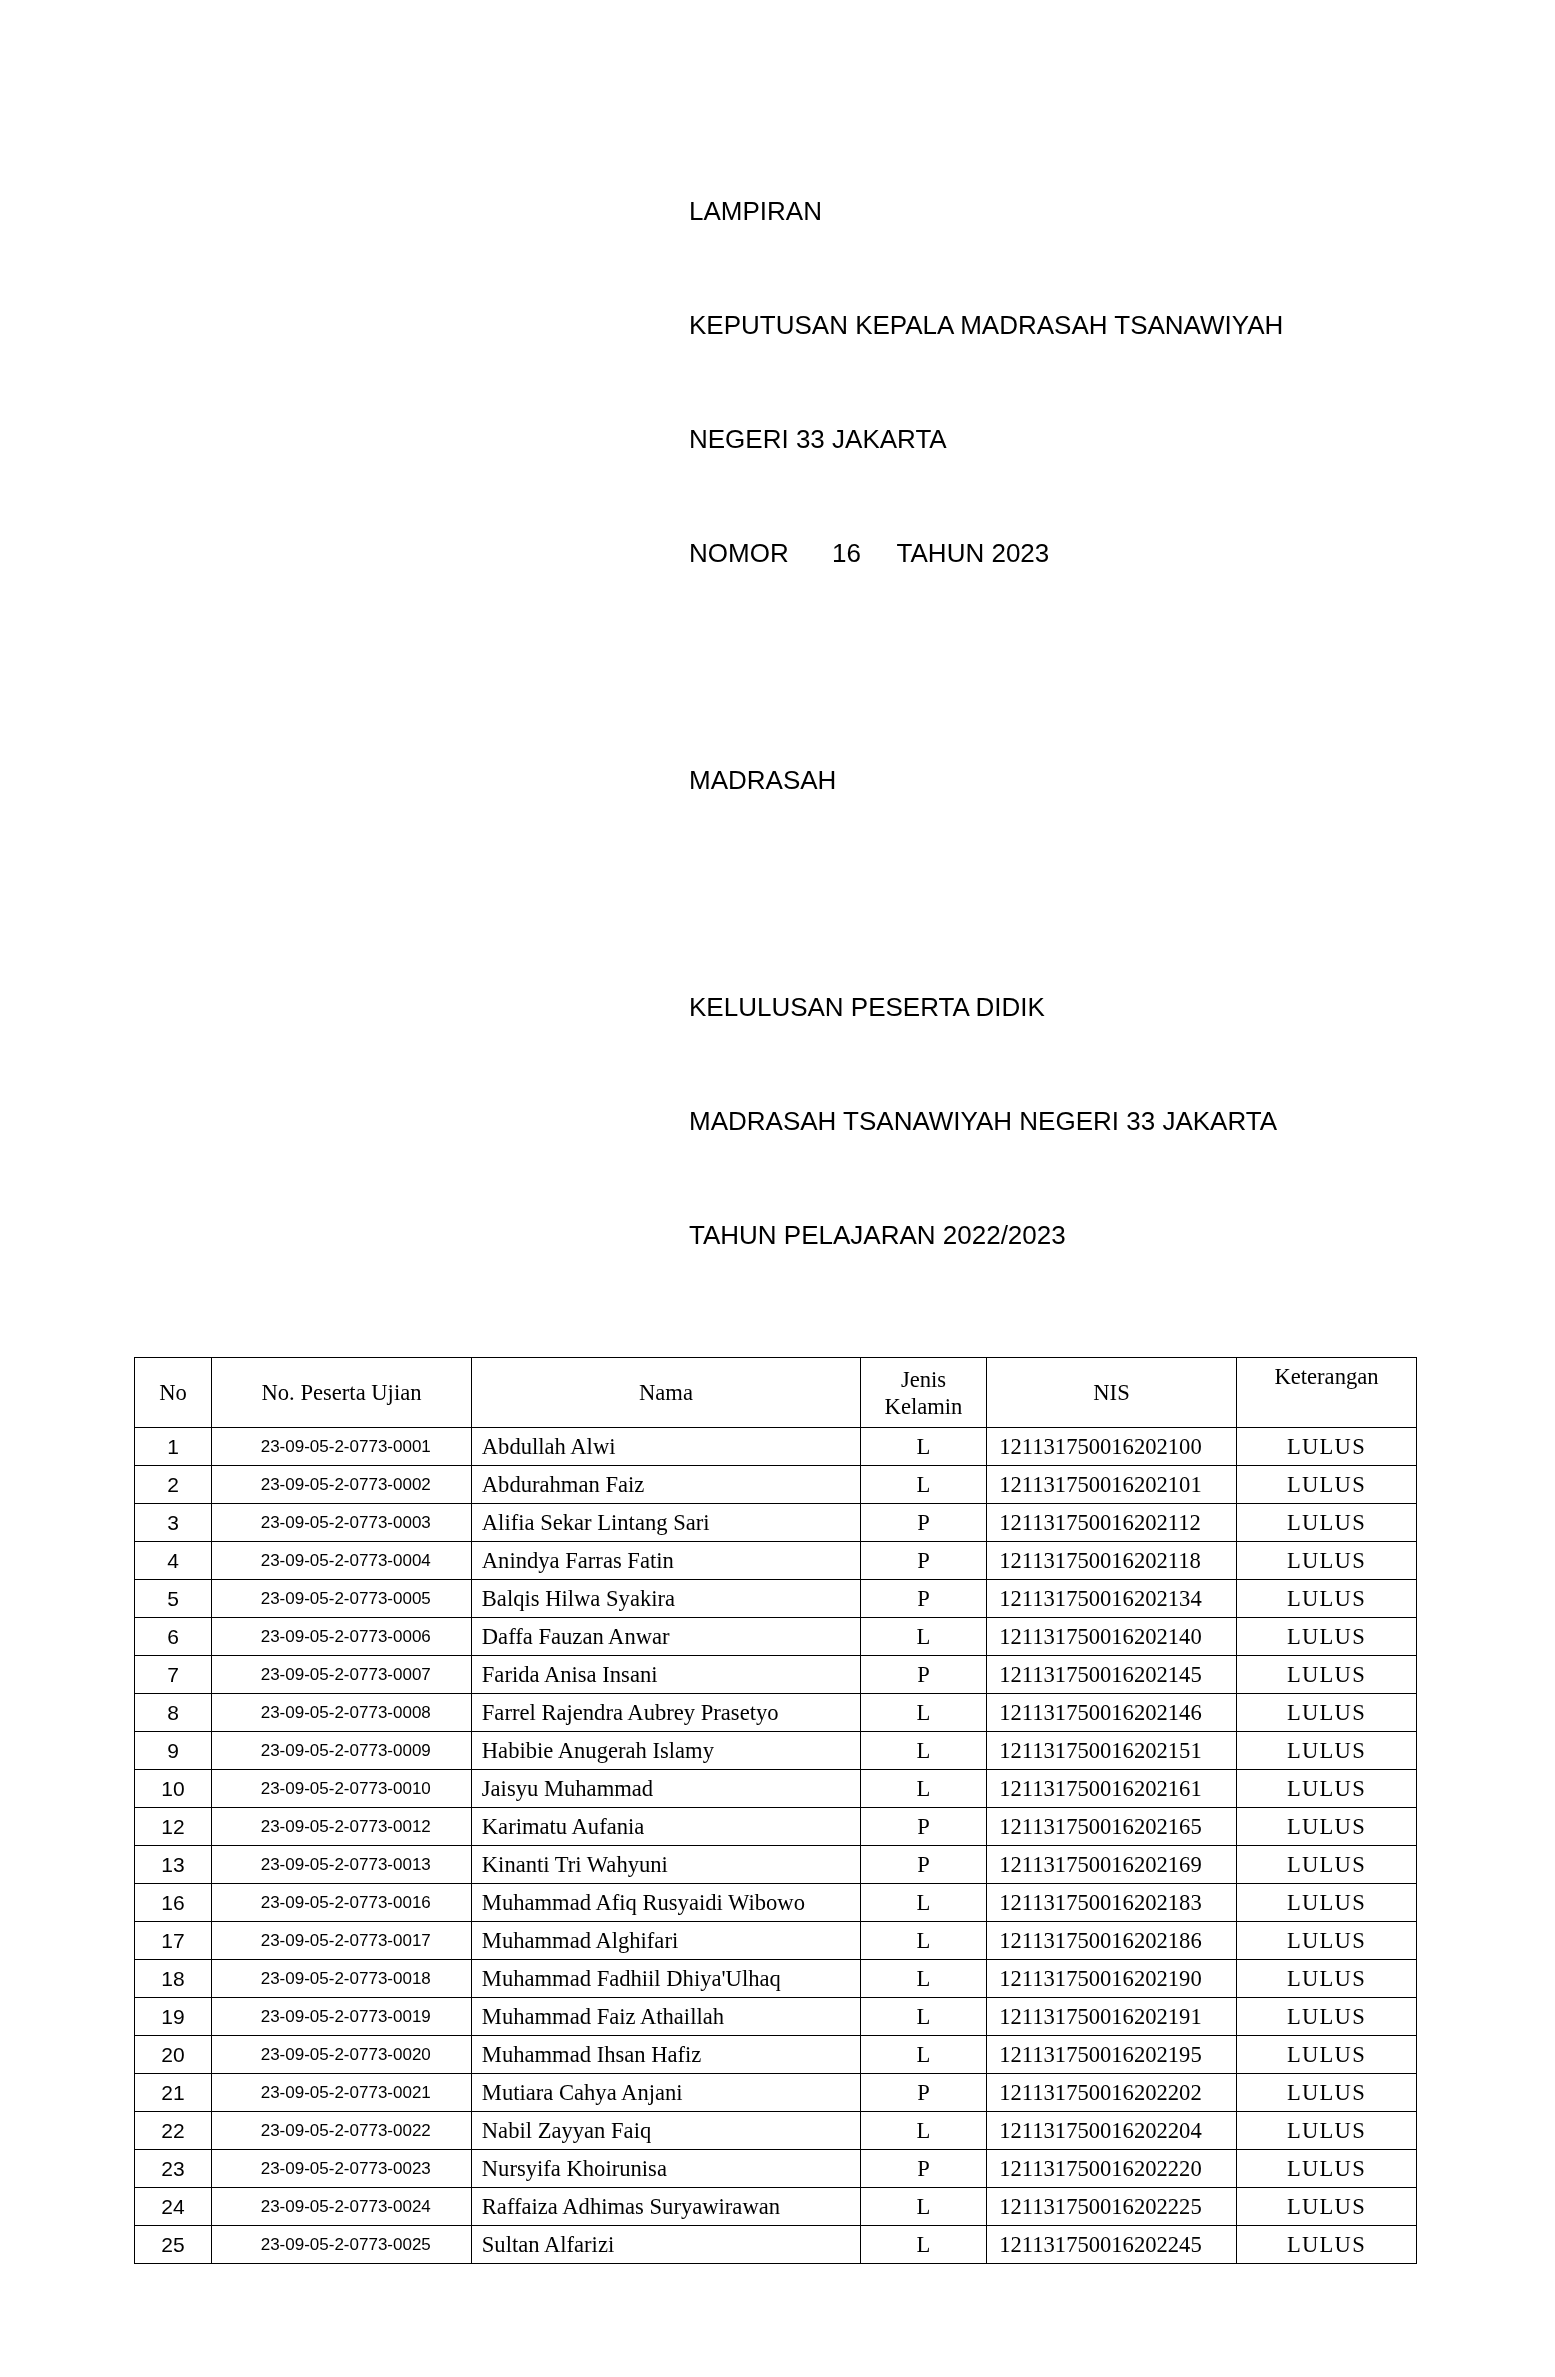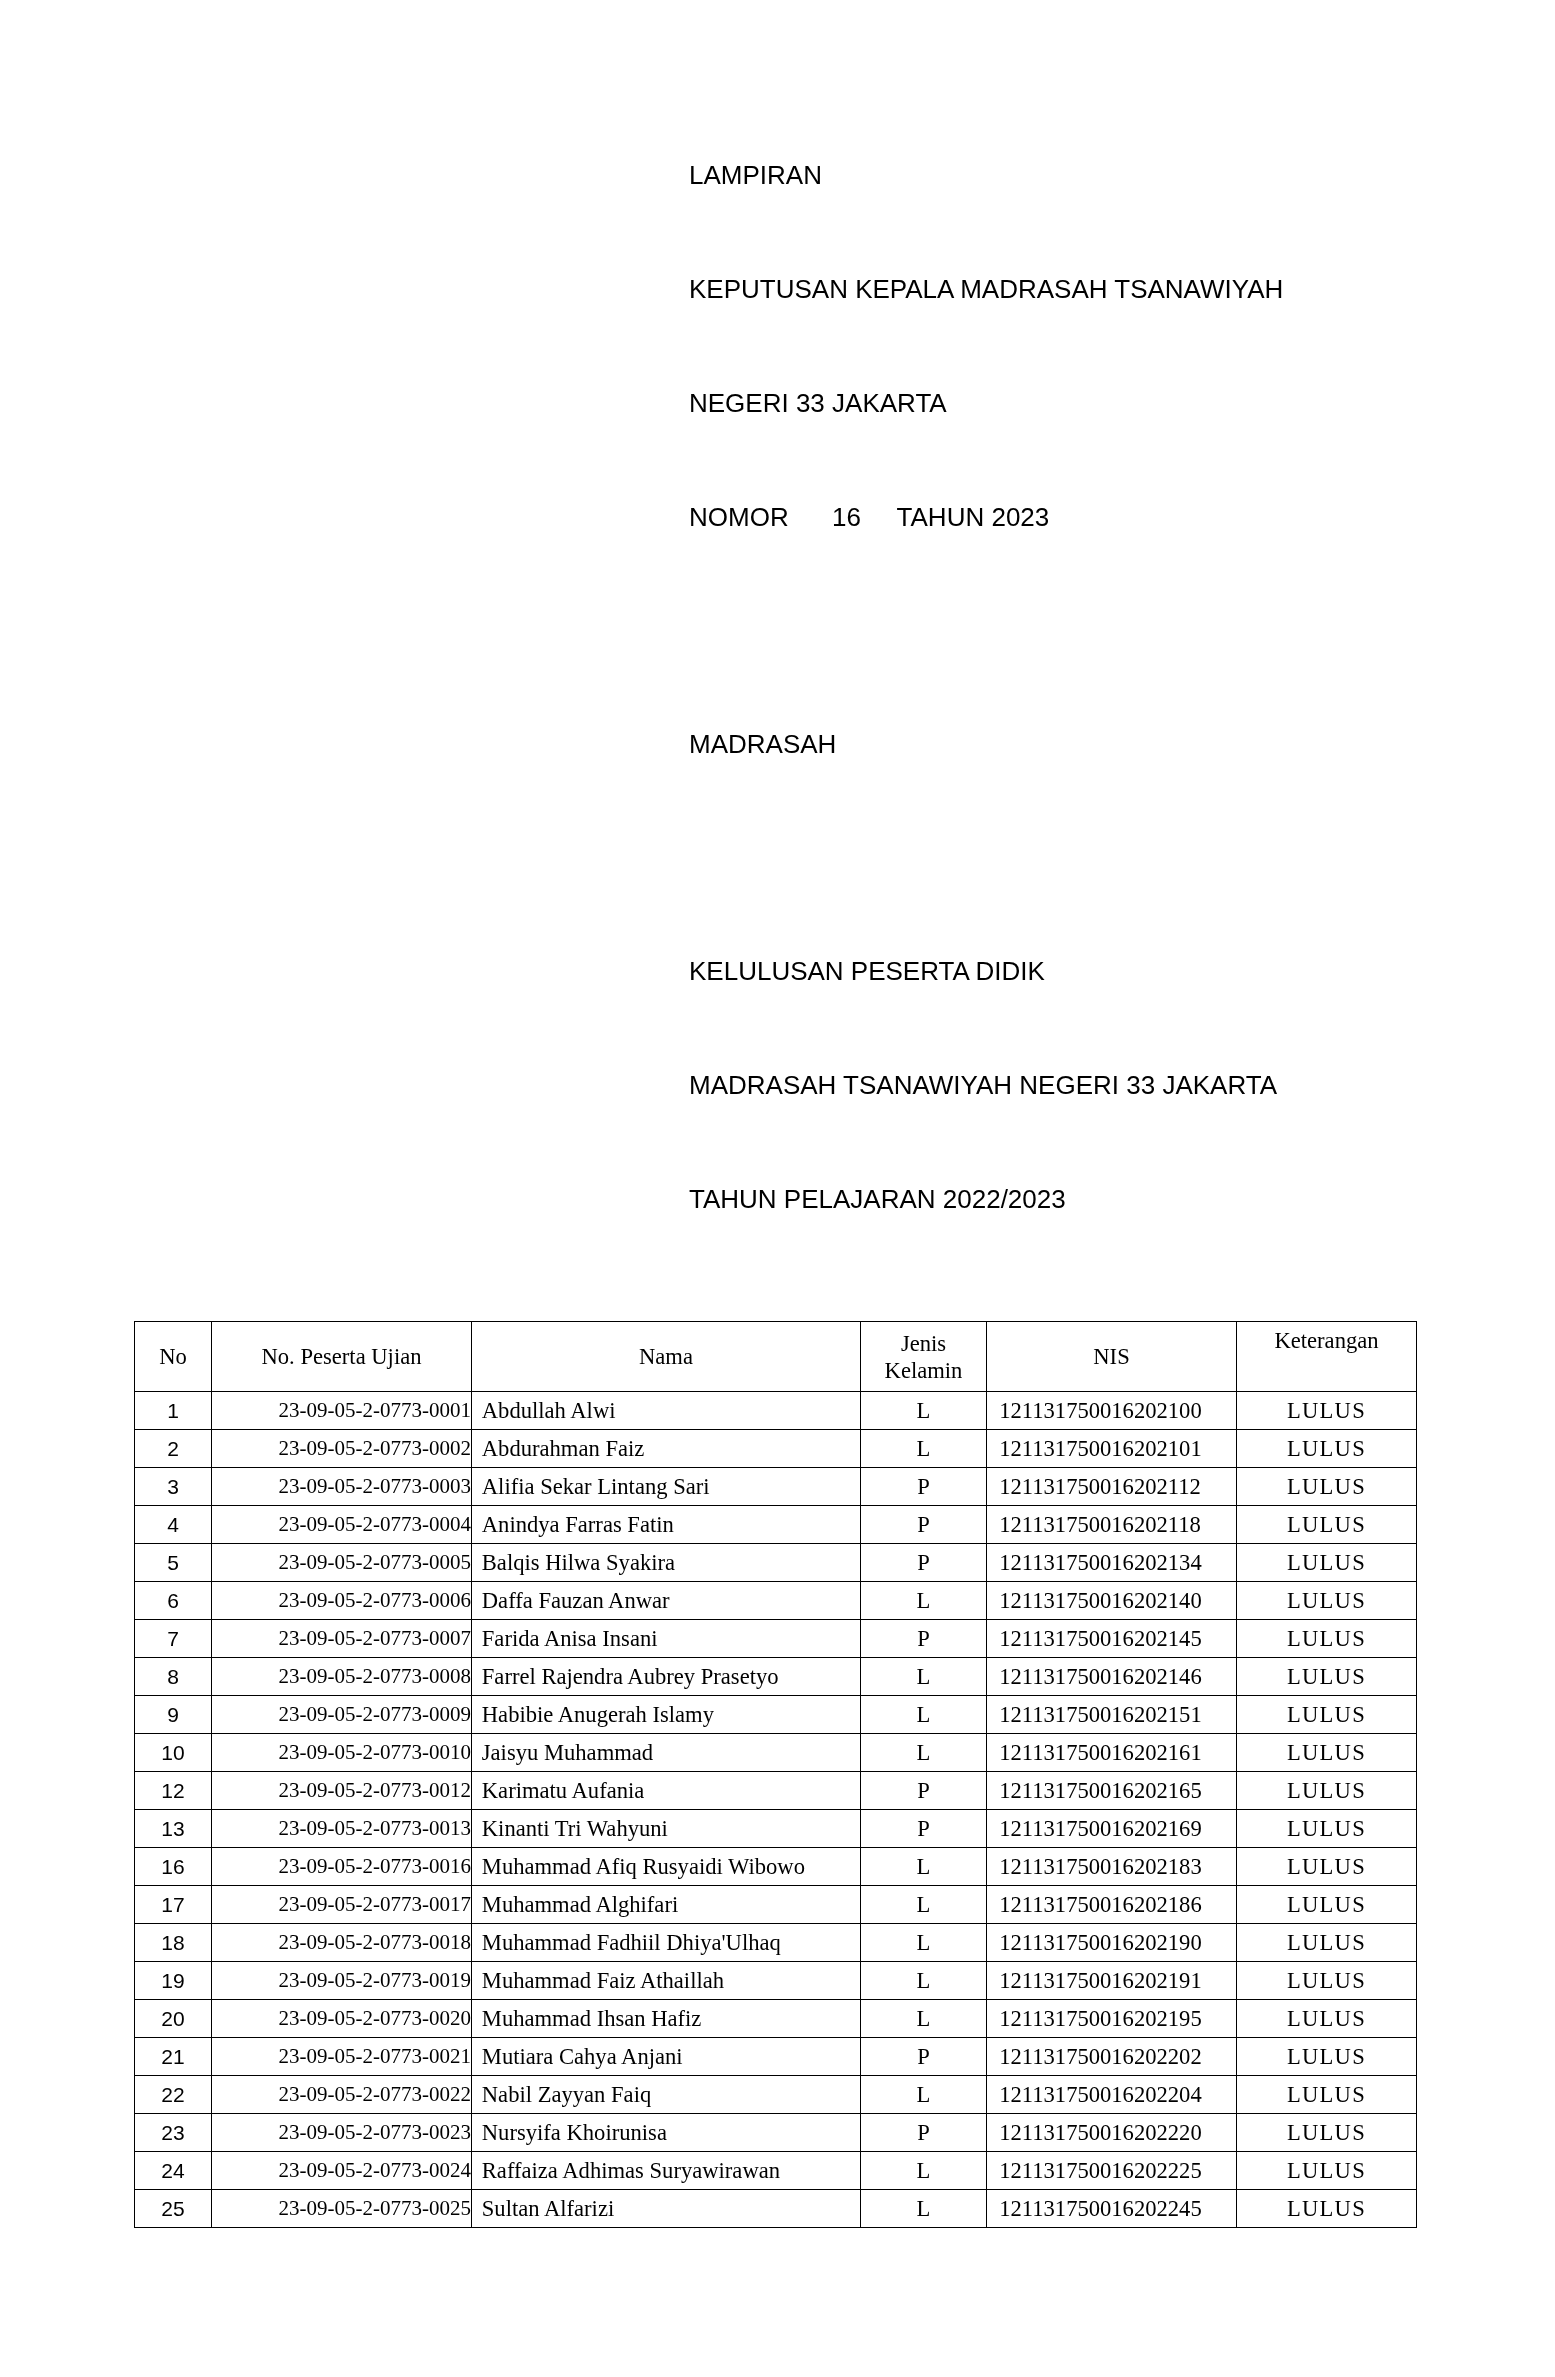--- a/index.html
+++ b/index.html
@@ -8,21 +8,21 @@
     width: 1555px;
     height: 2377px;
     color: #000000;
     font-family: "Liberation Serif", serif;
     position: relative;
   }
   .page {
     width: 1555px;
     height: 2377px;
     background: #ffffff;
-    padding: 80px 0 0 134px;
+    padding: 116px 0 0 134px;
     overflow: hidden;
   }
   
   .letterhead {
     margin-left: 555px;
     font-family: "Liberation Sans", sans-serif;
     font-size: 26px;
     line-height: 38px;
     white-space: pre;
     color: #000000;
@@ -54,24 +54,24 @@
     vertical-align: top;
     padding-top: 4.9px;
   }
   table.results tbody td { height: 38px; }
   .c-no {
     text-align: center;
     font-family: "Liberation Sans", sans-serif;
     font-size: 21px;
   }
   .c-exam {
-    font-family: Liberation Serif, serif;
-    font-size: 21px;
+    font-family: Liberation Sans, sans-serif;
+    font-size: 17px;
     padding-left: 8.5px;
-    text-align: right;
+    text-align: center;
   }
   .c-name {
     font-family: "Liberation Serif", serif;
     font-size: 22.6px;
     padding-left: 9.8px;
     text-align: left;
   }
   .c-gender {
     font-family: "Liberation Serif", serif;
     font-size: 22.6px;

